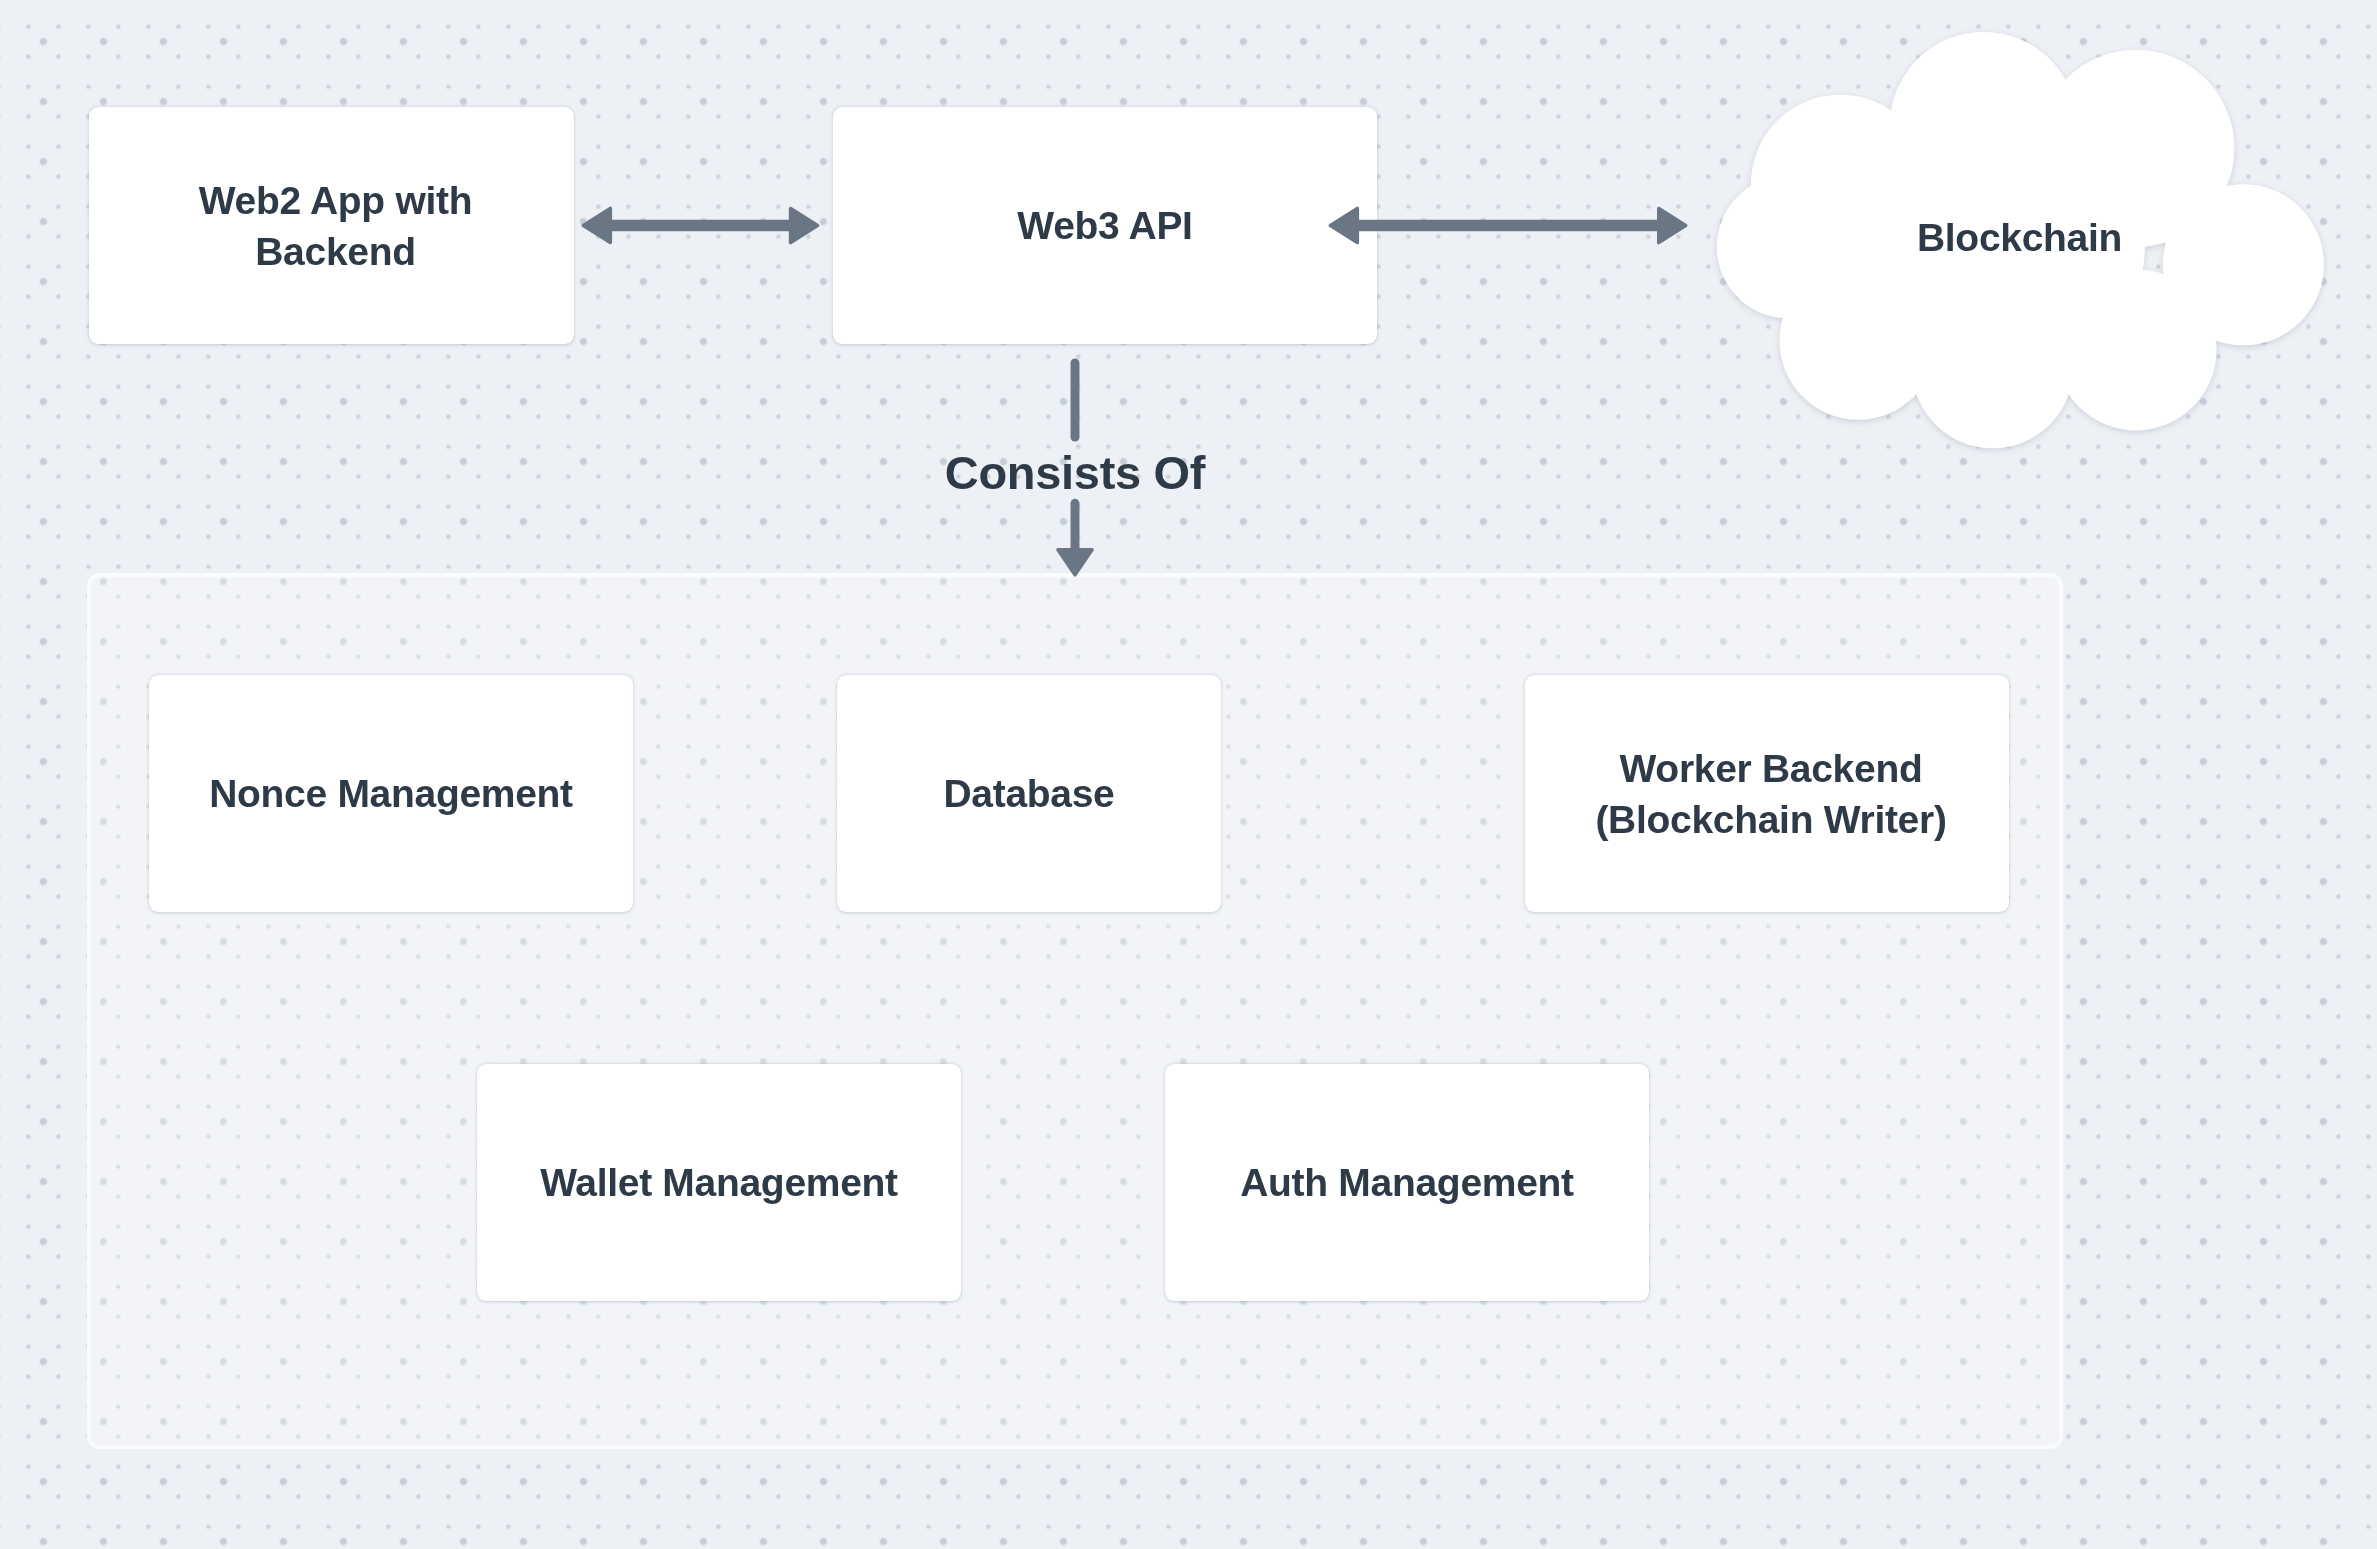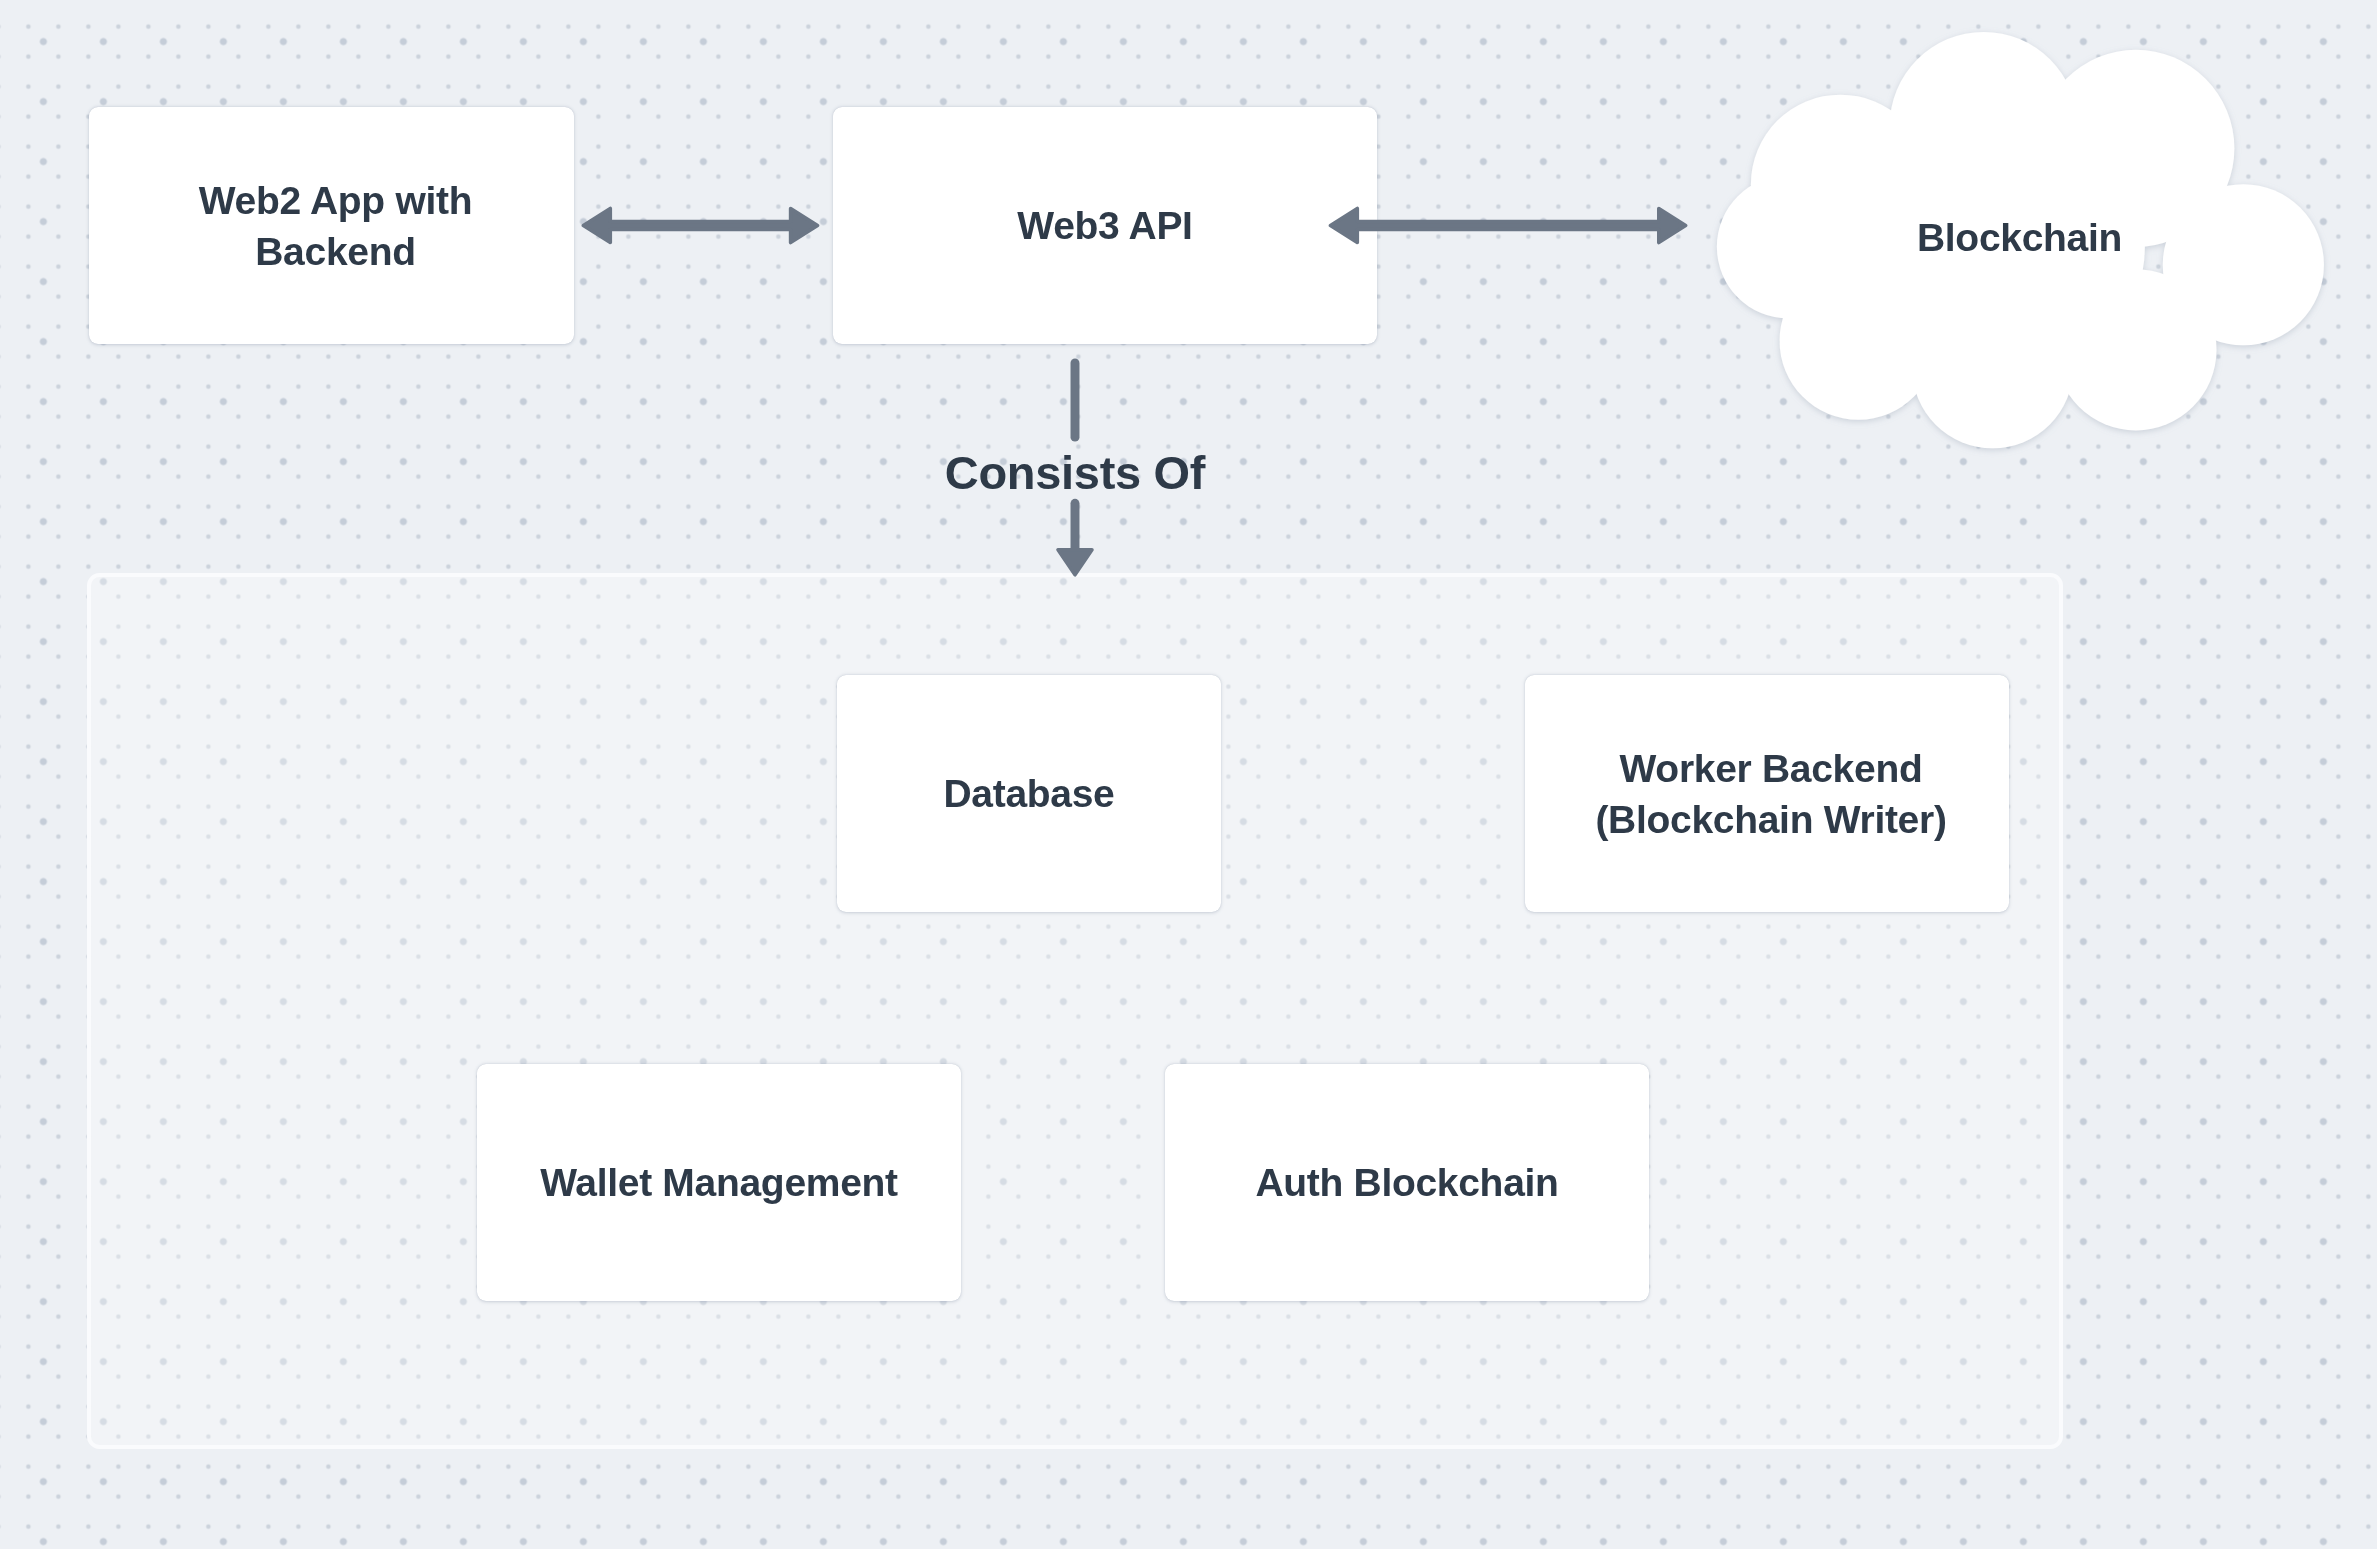--- a/index.html
+++ b/index.html
@@ -108,34 +108,37 @@
     <span class="label">Blockchain</span>
   </div>
 
   <svg class="arrow-svg" style="left:1048px;top:354px;" width="54" height="228" viewBox="0 0 60 255">
     <line x1="30" y1="10" x2="30" y2="93" stroke="var(--arrow,#6b7685)" stroke-width="10" stroke-linecap="round"></line>
     <line x1="30" y1="167" x2="30" y2="222" stroke="var(--arrow,#6b7685)" stroke-width="10" stroke-linecap="round"></line>
     <polygon points="11,219 49,219 30,247" fill="var(--arrow,#6b7685)" stroke="var(--arrow,#6b7685)" stroke-width="4" stroke-linejoin="round"></polygon>
   </svg>
   <div class="free-label">Consists Of</div>
 
+  <div class="node n-nonce">
+    <span class="label">Nonce Management</span>
+  </div>
 
   <div class="node n-db">
     <span class="label">Database</span>
   </div>
 
   <div class="node n-worker">
     <span class="label">
       <span class="line">Worker Backend</span>
       <span class="line">(Blockchain Writer)</span>
     </span>
   </div>
 
   <div class="node n-wallet">
     <span class="label">Wallet Management</span>
   </div>
 
   <div class="node n-auth">
-    <span class="label">Auth Blockchain</span>
+    <span class="label">Auth Management</span>
   </div>
 
 </div>
 
 
 </body></html>

